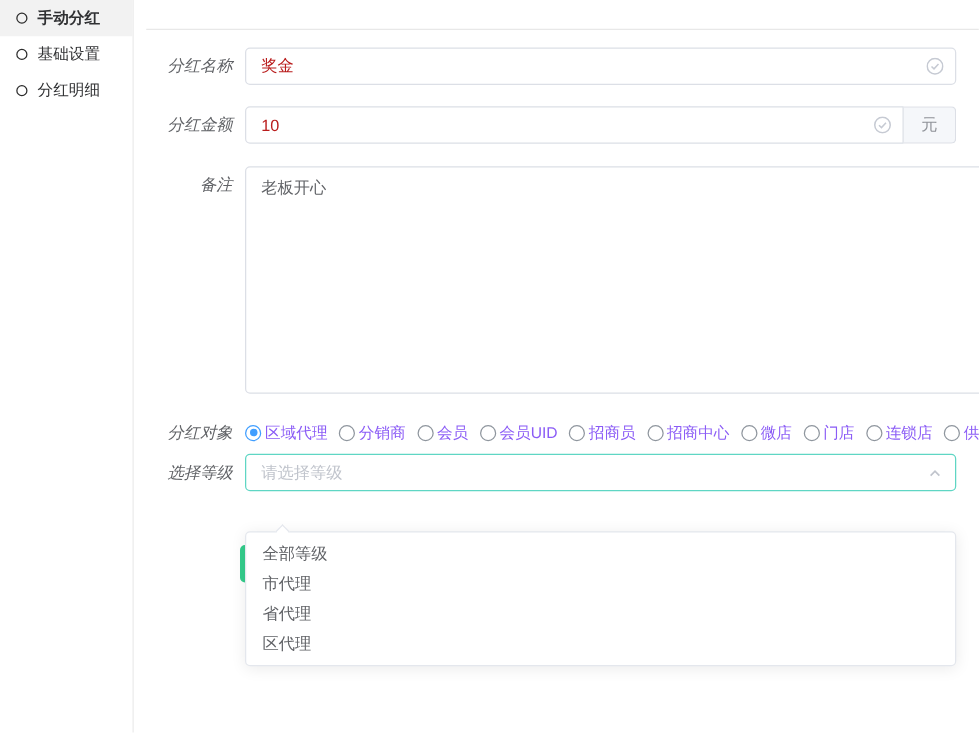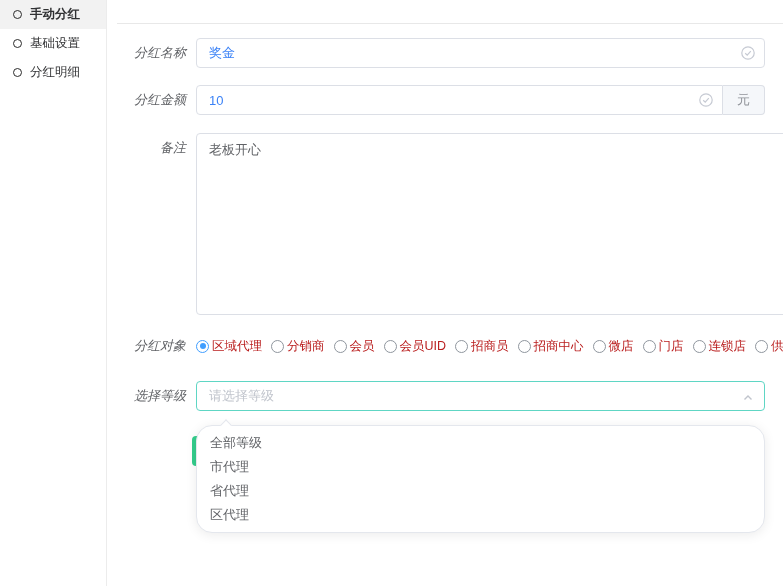--- a/index.html
+++ b/index.html
@@ -14,48 +14,48 @@
   
   .main { position:absolute; left:107px; top:0; right:0; bottom:0; background:#fff; }
   .top-divider { position:absolute; left:10px; right:0; top:23px; height:1px; background:#e8e8e8; }
 
   .row { position:absolute; left:0; right:0; }
   .row .lbl { position:absolute; left:0; width:79px; text-align:right; font-size:13px; color:#606266;font-style:italic; }
 
   .ctl { position:absolute; left:89px; width:569px; }
 
   .input-box { position:relative; height:30px; border:1px solid #dcdfe6; border-radius:4px; background:#fff; }
-  .input-box input { width:100%; height:100%; border:none; outline:none; background:transparent; padding:0 30px 0 12px; font-size:13px; color:#3b82f6; font-family:inherit; }
+  .input-box input { width:100%; height:100%; border:none; outline:none; background:transparent; padding:0 30px 0 12px; font-size:13px; color:#b91c1c; font-family:inherit; }
   .suffix-icon { position:absolute; right:9px; top:50%; transform:translateY(-50%); width:14px; height:14px; }
 
   .input-group { display:flex; height:30px; }
   .input-group .input-box { flex:1 1 auto; border-radius:4px 0 0 4px; }
   .append { flex:0 0 42px; display:flex; align-items:center; justify-content:center; background:#f5f7fa; border:1px solid #dcdfe6; border-left:none; border-radius:0 4px 4px 0; color:#909399; font-size:13px; }
 
   textarea.remark { width:634px; height:182px; border:1px solid #dcdfe6; border-radius:4px; padding:6px 12px; font-size:13px; color:#606266; font-family:inherit; outline:none; resize:both; line-height:1.5; }
   textarea.remark::placeholder { color:#c0c4cc; }
 
   
   .radio-group { display:flex; align-items:center; white-space:nowrap; height:20px; }
   .radio { display:inline-flex; align-items:center; margin-right:9px; cursor:pointer; }
   .radio .rdot { width:13px; height:13px; border:1px solid #8f969e; border-radius:50%; margin-right:3px; position:relative; background:#fff; flex:0 0 auto; }
   .radio.checked .rdot { border-color:#409eff; }
   .radio.checked .rdot::after { content:""; position:absolute; left:2.5px; top:2.5px; width:6px; height:6px; border-radius:50%; background:#409eff; }
-  .radio .rlab { font-size:12.5px; color:#b91c1c; }
+  .radio .rlab { font-size:12.5px; color:#8b5cf6; }
 
   
   .select-box { position:relative; height:30px; border:1px solid #5fd6c4; border-radius:4px; background:#fff; cursor:pointer; }
   .select-box .ph { position:absolute; left:12px; top:50%; transform:translateY(-50%); font-size:13px; color:#c0c4cc; }
   .select-box .chev { position:absolute; right:10px; top:50%; transform:translateY(-50%); width:12px; height:12px; }
 
   
   .submit-sliver { position:absolute; left:85px; top:436px; width:14px; height:30px; background:#34cd8c; border-radius:4px; z-index:1; }
 
   
-  .dropdown { position:absolute; left:89px; top:425px; width:569px; background:#fff; border:1px solid #e4e7ed; border-radius:16px; box-shadow:0 2px 12px rgba(0,0,0,.08); z-index:2; padding:5px 0; }
+  .dropdown { position:absolute; left:89px; top:425px; width:569px; background:#fff; border:1px solid #e4e7ed; border-radius:4px; box-shadow:0 2px 12px rgba(0,0,0,.08); z-index:2; padding:5px 0; }
   .dropdown .arrow { position:absolute; top:-5px; left:25px; width:8px; height:8px; background:#fff; border-left:1px solid #e4e7ed; border-top:1px solid #e4e7ed; transform:rotate(45deg); }
   .dropdown ul { list-style:none; }
   .dropdown li { height:24px; line-height:24px; padding:0 13px; font-size:13px; color:#606266; cursor:pointer; }
 </style>
 </head>
 <body>
 
 <div class="sidebar">
 
 <div class="side-item active">
@@ -151,21 +151,21 @@
           <span class="rdot"></span>
           <span class="rlab">连锁店</span>
         </label>
         <label class="radio">
           <span class="rdot"></span>
           <span class="rlab">供应商</span>
         </label>
       </div>
   </div>
 
-  <div class="row" style="top:381px; height:36px;">
+  <div class="row" style="top:363px; height:36px;">
     <div class="lbl" style="line-height:30px;">选择等级</div>
     <div class="ctl select-box">
       <span class="ph">请选择等级</span>
       <span class="chev">
         <svg width="12" height="12" viewBox="0 0 12 12">
             <path d="M2.5 7.5 L6 4 L9.5 7.5" fill="none" stroke="#c0c4cc" stroke-width="1.4"></path>
           </svg>
       </span>
     </div>
   </div>

